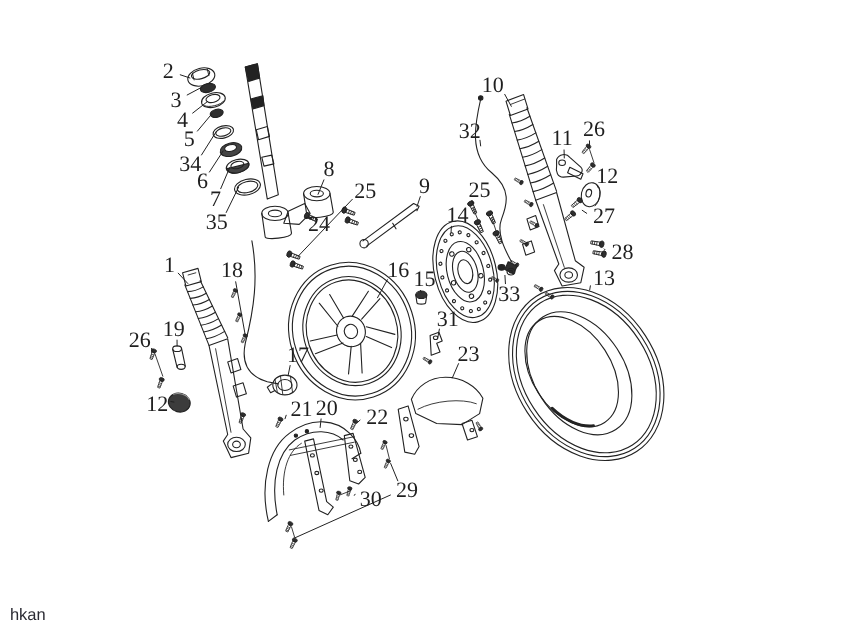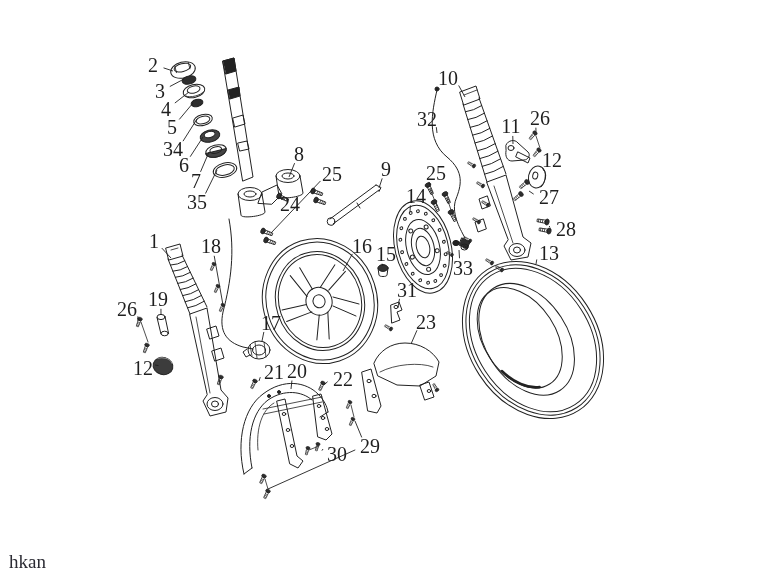--- a/index.html
+++ b/index.html
@@ -1,20 +1,20 @@
 <!DOCTYPE html>
 <html><head>
 <meta charset="utf-8">
 <style>
   html,body{margin:0;padding:0;background:#fff;}
   .stage{position:relative;width:765px;height:580px;background:#fff;overflow:hidden;
          font-family:"Liberation Sans",sans-serif;}
   .stage svg{position:absolute;left:0;top:0;}
-  .watermark{position:absolute;left:9px;top:551px;font-size:19px;color:#2b2b33;
-             font-family:Liberation Serif, serif;}
+  .watermark{position:absolute;left:9px;top:551px;font-size:15px;color:#2b2b33;
+             font-family:Liberation Sans, sans-serif;}
   .callout{font-family:"Liberation Serif",serif;font-size:20px;fill:#1f1f1f;
            text-anchor:middle;dominant-baseline:central;}
   .leader{stroke:#1f1f1f;stroke-width:0.9;fill:none;}
 </style>
 </head>
 <body>
 
 <div class="stage">
 
 <svg id="diagram-svg" width="765" height="580" viewBox="0 0 765 580" xmlns="http://www.w3.org/2000/svg">

